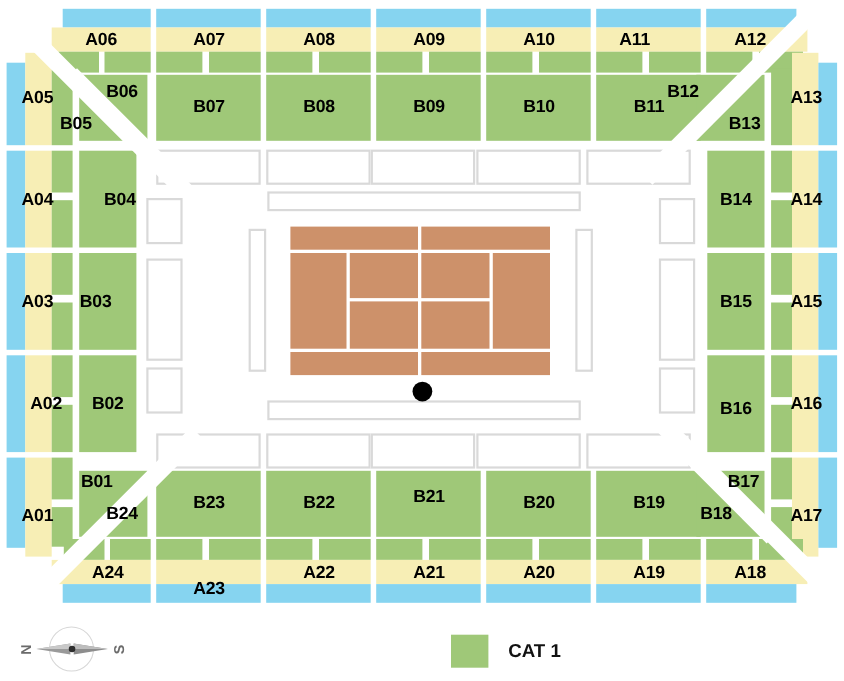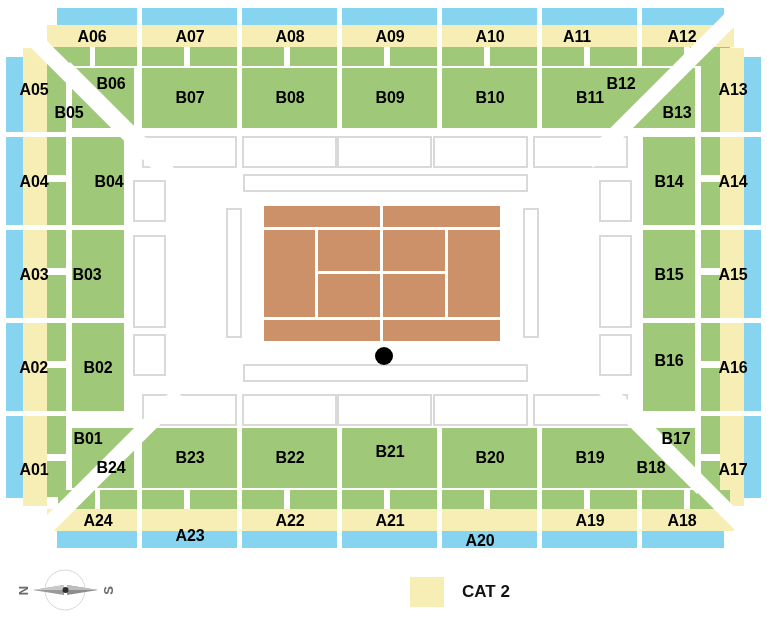--- a/index.html
+++ b/index.html
@@ -311,28 +311,28 @@
     <div class="lbl" style="left:270px; top:29px; width:40px;">A08</div>
     <div class="lbl" style="left:370px; top:29px; width:40px;">A09</div>
     <div class="lbl" style="left:470px; top:29px; width:40px;">A10</div>
     <div class="lbl" style="left:557px; top:29px; width:40px;">A11</div>
     <div class="lbl" style="left:662px; top:29px; width:40px;">A12</div>
 
     <div class="lbl" style="left:78px;  top:513px; width:40px;">A24</div>
     <div class="lbl" style="left:170px; top:528px; width:40px;">A23</div>
     <div class="lbl" style="left:270px; top:513px; width:40px;">A22</div>
     <div class="lbl" style="left:370px; top:513px; width:40px;">A21</div>
-    <div class="lbl" style="left:460px; top:513px; width:40px;margin-top:20px;">A20</div>
+    <div class="lbl" style="left:470px; top:513px; width:40px;">A20</div>
     <div class="lbl" style="left:570px; top:513px; width:40px;">A19</div>
     <div class="lbl" style="left:662px; top:513px; width:40px;">A18</div>
 
     <div class="lbl" style="left:12px; top:82px;  width:44px;">A05</div>
     <div class="lbl" style="left:12px; top:174px; width:44px;">A04</div>
     <div class="lbl" style="left:12px; top:267px; width:44px;">A03</div>
-    <div class="lbl" style="left:4px; top:360px; width:44px;text-align:right;">A02</div>
+    <div class="lbl" style="left:20px; top:360px; width:44px;">A02</div>
     <div class="lbl" style="left:12px; top:462px; width:44px;">A01</div>
 
     <div class="lbl" style="left:711px; top:82px;  width:44px;">A13</div>
     <div class="lbl" style="left:711px; top:174px; width:44px;">A14</div>
     <div class="lbl" style="left:711px; top:267px; width:44px;">A15</div>
     <div class="lbl" style="left:711px; top:360px; width:44px;">A16</div>
     <div class="lbl" style="left:711px; top:462px; width:44px;">A17</div>
 
     <div class="lbl" style="left:169px; top:90px; width:42px;">B07</div>
     <div class="lbl" style="left:269px; top:90px; width:42px;">B08</div>
@@ -345,21 +345,21 @@
     <div class="lbl" style="left:369px; top:444px; width:42px;">B21</div>
     <div class="lbl" style="left:469px; top:450px; width:42px;">B20</div>
     <div class="lbl" style="left:569px; top:450px; width:42px;">B19</div>
 
     <div class="lbl" style="left:88px; top:174px; width:42px;">B04</div>
     <div class="lbl" style="left:66px; top:267px; width:42px;">B03</div>
     <div class="lbl" style="left:77px; top:360px; width:42px;">B02</div>
 
     <div class="lbl" style="left:648px; top:174px; width:42px;">B14</div>
     <div class="lbl" style="left:648px; top:267px; width:42px;">B15</div>
-    <div class="lbl" style="left:648px; top:353px; width:42px;">B16</div>
+    <div class="lbl" style="left:648px; top:364px; width:42px;">B16</div>
 
     <div class="lbl" style="left:90px; top:76px;  width:42px;">B06</div>
     <div class="lbl" style="left:48px; top:105px; width:42px;">B05</div>
 
     <div class="lbl" style="left:600px; top:76px;  width:42px;">B12</div>
     <div class="lbl" style="left:656px; top:105px; width:42px;">B13</div>
 
     <div class="lbl" style="left:67px; top:431px; width:42px;">B01</div>
     <div class="lbl" style="left:90px; top:460px; width:42px;">B24</div>
 
@@ -376,22 +376,22 @@
       <polygon points="25,24 56,19 56,29" fill="#9a9a9a"></polygon>
       <polygon points="25,24 56,19 56,24" fill="#c9c9c9"></polygon>
       <polygon points="90,24 59,19 59,29" fill="#8d8d8d"></polygon>
       <polygon points="90,24 59,19 59,24" fill="#bdbdbd"></polygon>
       <circle cx="57.5" cy="24" r="3" fill="#2e2e2e"></circle>
     </svg>
   </div>
 
   <div class="legend">
 
-
     <div class="legend-item">
-      <span class="legend-swatch cat2"></span>
-      <span class="legend-text">CAT 2</span>
+      <span class="legend-swatch cat1"></span>
+      <span class="legend-text">CAT 1</span>
     </div>
 
 
+
   </div>
 
 </div>
 
 </body></html>

